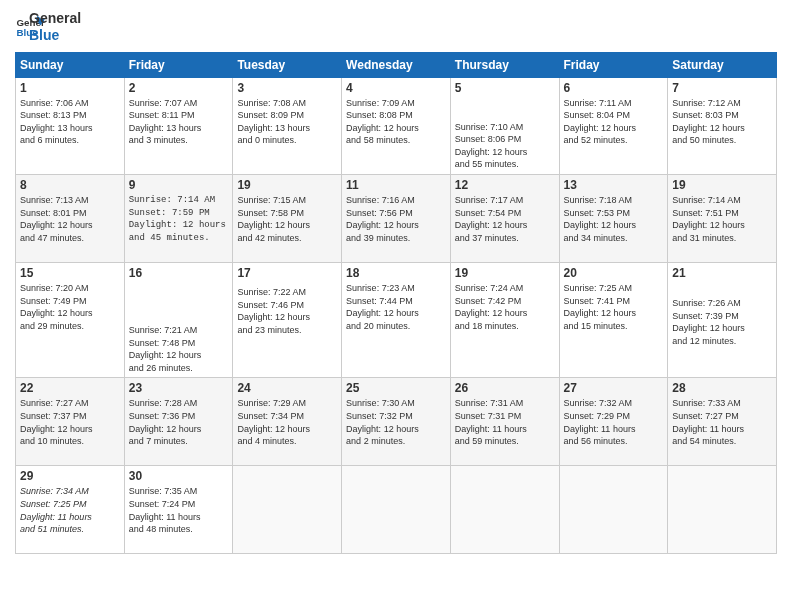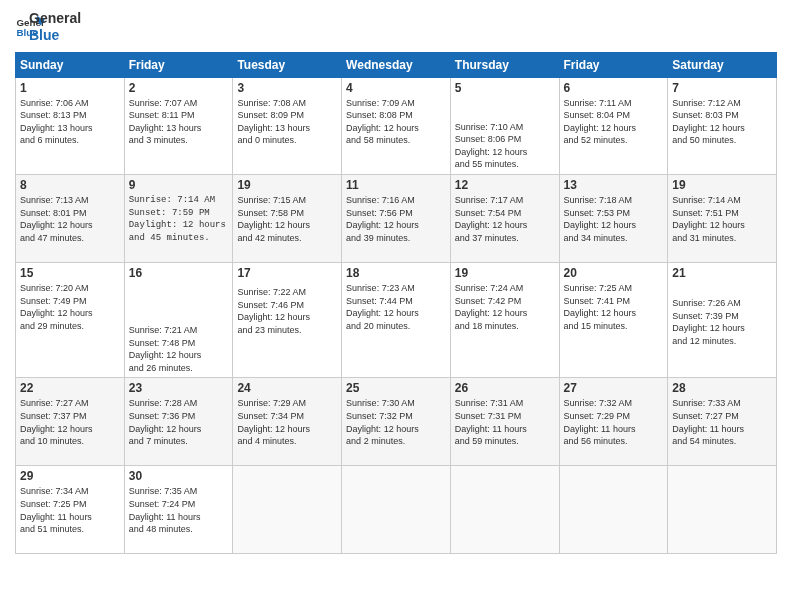--- a/index.html
+++ b/index.html
@@ -321,21 +321,21 @@
             <span class="day-num">28</span>
             <div class="day-info" style="white-space: pre-line;">Sunrise: 7:33 AM
 Sunset: 7:27 PM
 Daylight: 11 hours
 and 54 minutes.</div>
           </td>
         </tr>
         <tr>
           <td>
             <span class="day-num">29</span>
-            <div class="day-info" style="white-space: pre-line;">Sunrise: 7:34 AM
+            <div class="day-info" style="white-space: pre-line; font-style: italic;">Sunrise: 7:34 AM
 Sunset: 7:25 PM
 Daylight: 11 hours
 and 51 minutes.</div>
           </td>
           <td>
             <span class="day-num">30</span>
             <div class="day-info" style="white-space: pre-line;">Sunrise: 7:35 AM
 Sunset: 7:24 PM
 Daylight: 11 hours
 and 48 minutes.</div>

